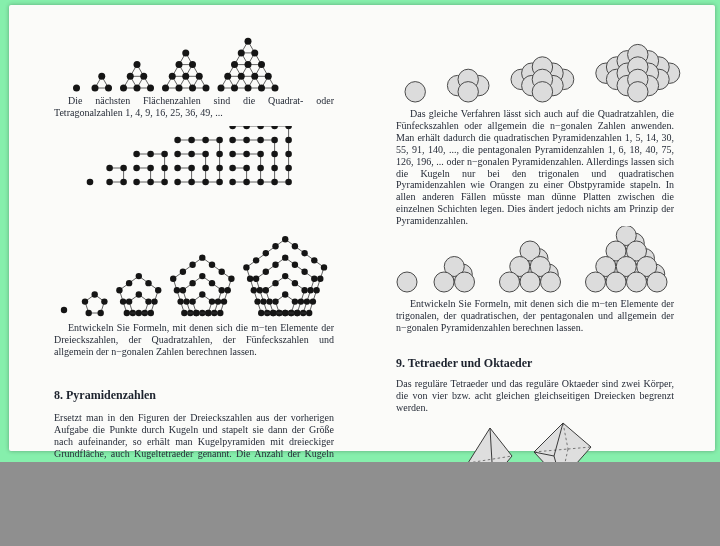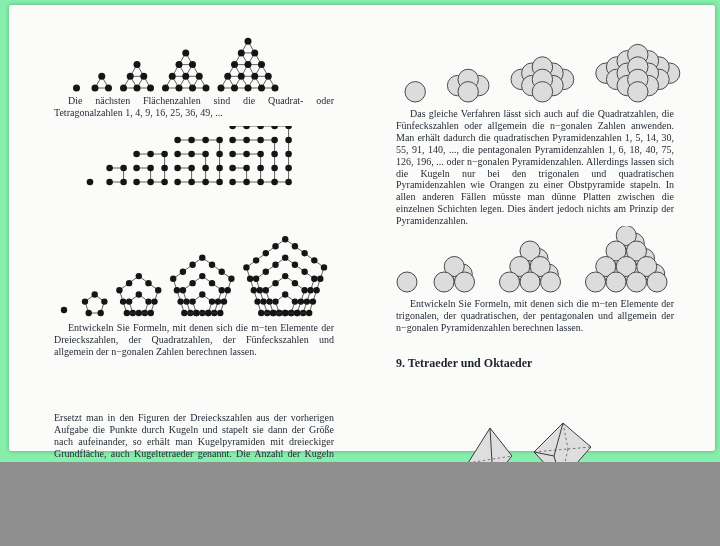--- a/index.html
+++ b/index.html
@@ -337,20 +337,21 @@
         <circle cx="194.1146844873541" cy="54.78815994425322" r="3.2" fill="#151515"></circle>
         <circle cx="190.40931759452678" cy="43.3842132590043" r="3.2" fill="#151515"></circle>
         <circle cx="200.11009406073734" cy="36.33618660162876" r="3.2" fill="#151515"></circle>
         <circle cx="209.8108705269479" cy="29.288159944253223" r="3.2" fill="#151515"></circle>
         <circle cx="219.51164699315848" cy="22.240133286877686" r="3.2" fill="#151515"></circle>
       </svg>
     </div>
 
   <p class="txt indent" style="left:54px;top:322px;width:280px">Entwickeln Sie Formeln, mit denen sich die m−ten Elemente der Dreieckszahlen, der Quadratzahlen, der Fünfeckszahlen und allgemein der n−gonalen Zahlen berechnen lassen.</p>
 
+  <h2 class="h" style="left:54px;top:388px;width:280px">8. Pyramidenzahlen</h2>
 
   <p class="txt" style="left:54px;top:412px;width:280px">Ersetzt man in den Figuren der Dreieckszahlen aus der vorherigen Aufgabe die Punkte durch Kugeln und stapelt sie dann der Größe nach aufeinander, so erhält man Kugelpyramiden mit dreieckiger Grundfläche, auch Kugeltetraeder genannt. Die Anzahl der Kugeln dieser Pyramiden nennt man Tetraederzahlen oder trigonale Pyramidenzahlen. Sie haben die Werte 1, 4, 10, 20, 35, 56, 84, ...</p>
 
   <p class="pn" style="left:54px;top:492px">14</p>
 
   <div class="fig" style="left:402px;top:22px;width:284px;height:84px">
       <svg width="284" height="84" viewBox="0 0 284 84">
         <circle cx="13.2" cy="69.8" r="10.2" fill="#dcdcdc" stroke="#4a4a4a" stroke-width="1"></circle>
         <circle cx="55.59999999999999" cy="63.6" r="10.2" fill="#dcdcdc" stroke="#4a4a4a" stroke-width="1"></circle>
         <circle cx="76.79999999999998" cy="63.6" r="10.2" fill="#dcdcdc" stroke="#4a4a4a" stroke-width="1"></circle>
@@ -418,20 +419,21 @@
         <circle cx="222" cy="56" r="10" fill="#dcdcdc" stroke="#4a4a4a" stroke-width="1"></circle>
         <circle cx="242.5" cy="56" r="10" fill="#dcdcdc" stroke="#4a4a4a" stroke-width="1"></circle>
         <circle cx="263" cy="56" r="10" fill="#dcdcdc" stroke="#4a4a4a" stroke-width="1"></circle>
       </svg>
     </div>
 
   <p class="txt indent" style="left:396px;top:298px;width:278px">Entwickeln Sie Formeln, mit denen sich die m−ten Elemente der trigonalen, der quadratischen, der pentagonalen und allgemein der n−gonalen Pyramidenzahlen berechnen lassen.</p>
 
   <h2 class="h" style="left:396px;top:356px;width:278px">9. Tetraeder und Oktaeder</h2>
 
+  <p class="txt" style="left:396px;top:378px;width:278px">Das reguläre Tetraeder und das reguläre Oktaeder sind zwei Körper, die von vier bzw. acht gleichen gleichseitigen Dreiecken begrenzt werden.</p>
 
   <div class="fig" style="left:462px;top:422px;width:140px;height:62px">
       <svg width="140" height="62" viewBox="0 0 140 62">
         <g transform="translate(6,6)">
           <polygon points="22,0 0,35 25,51 44,28" fill="#dedede"></polygon>
           <line x1="0" y1="35" x2="44" y2="28" stroke="#5a5a5a" stroke-width="0.8" stroke-dasharray="2.5 2.5"></line>
           <path d="M22,0 L0,35 L25,51 L44,28 Z M22,0 L25,51" fill="none" stroke="#3a3a3a" stroke-width="1" stroke-linejoin="round"></path>
         </g>
         <g transform="translate(72,1)">
           <polygon points="29,0 0,29 27,58 57,24" fill="#dedede"></polygon>

